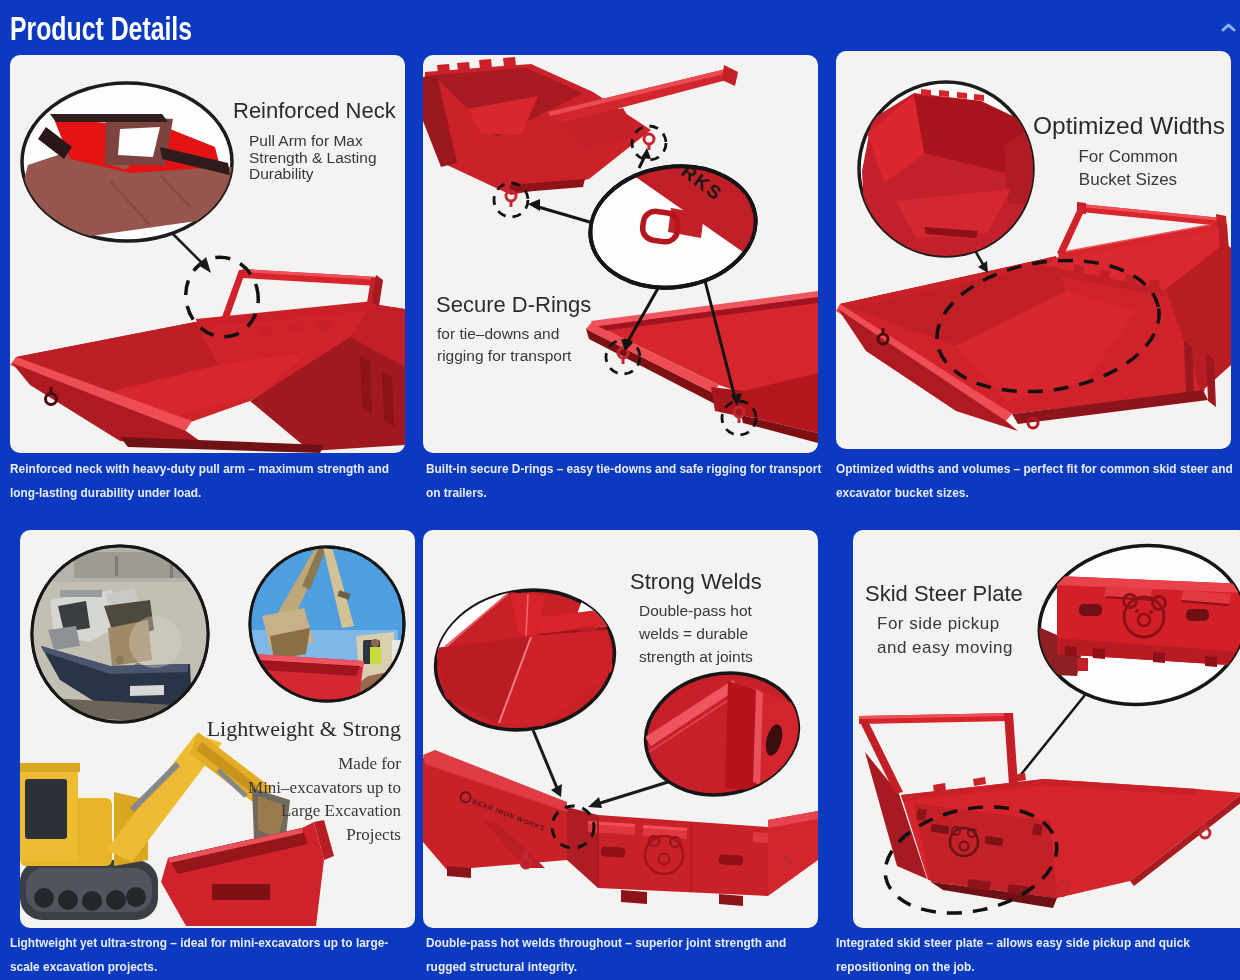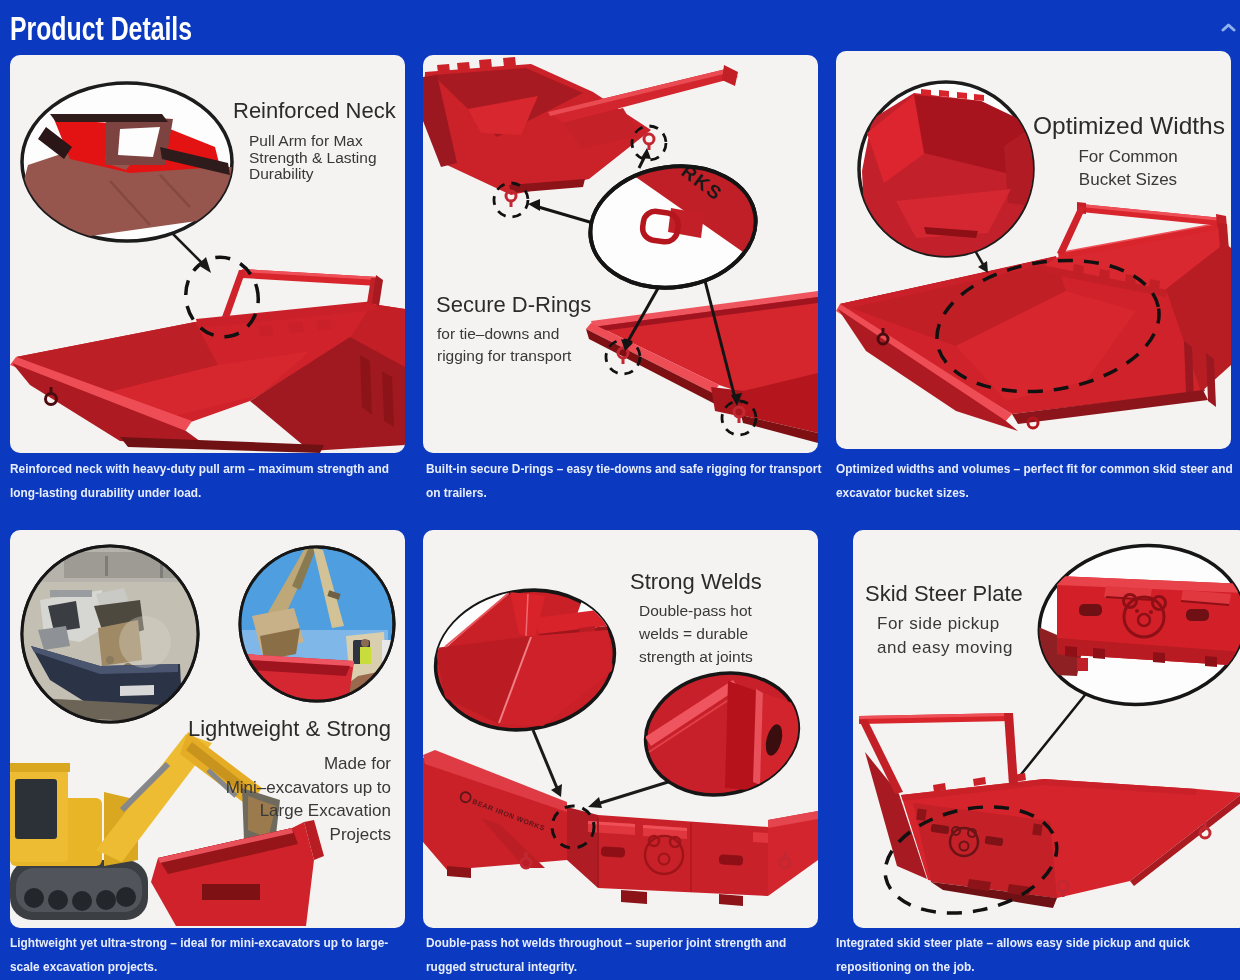--- a/index.html
+++ b/index.html
@@ -229,21 +229,21 @@
     <polygon points="85,38 95,39 95,45 85,44" fill="#d8232b"></polygon>
     <polygon points="103,39 113,40 113,46 103,45" fill="#d8232b"></polygon>
     <polygon points="121,41 131,42 131,48 121,47" fill="#d8232b"></polygon>
     <polygon points="138,43 148,44 148,50 138,49" fill="#d8232b"></polygon>
   </g>
   <text x="293" y="83" text-anchor="middle" font-size="24.5" fill="#2b2b2b">Optimized Widths</text>
   <text x="292" y="111" text-anchor="middle" font-size="17" fill="#383838">For Common</text>
   <text x="292" y="134" text-anchor="middle" font-size="17" fill="#383838">Bucket Sizes</text>
 </svg>
 </div>
-<div class="card" id="c4" style="left:10px;top:530px;">
+<div class="card" id="c4" style="left:20px;top:530px;font-family:Liberation Serif, serif;">
 <svg width="395" height="398" viewBox="0 0 395 398">
   <defs>
     <clipPath id="ccl4">
           <circle cx="100" cy="104" r="87"></circle>
         </clipPath>
     <clipPath id="ccr4">
           <circle cx="307" cy="94" r="77"></circle>
         </clipPath>
   </defs>
 

